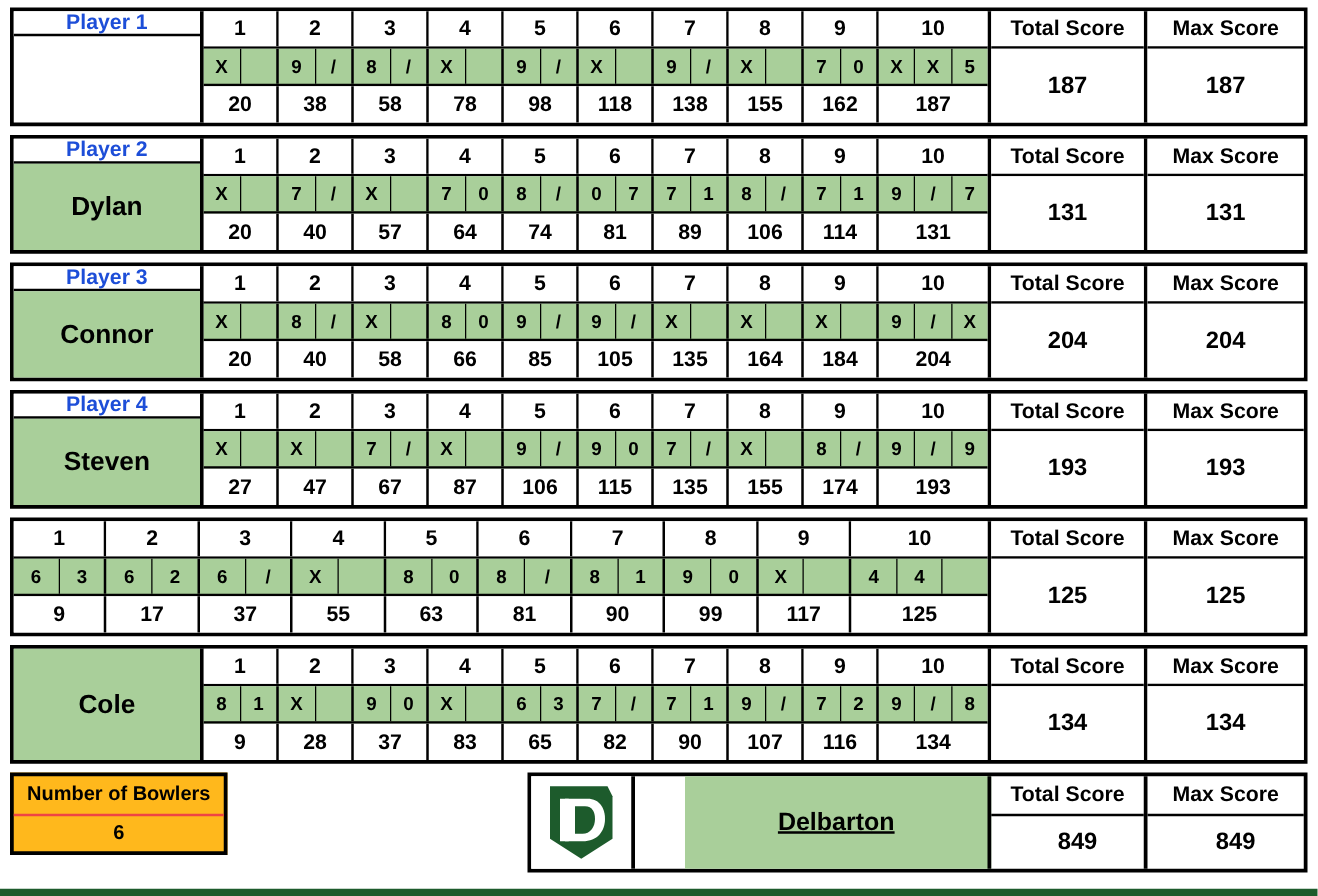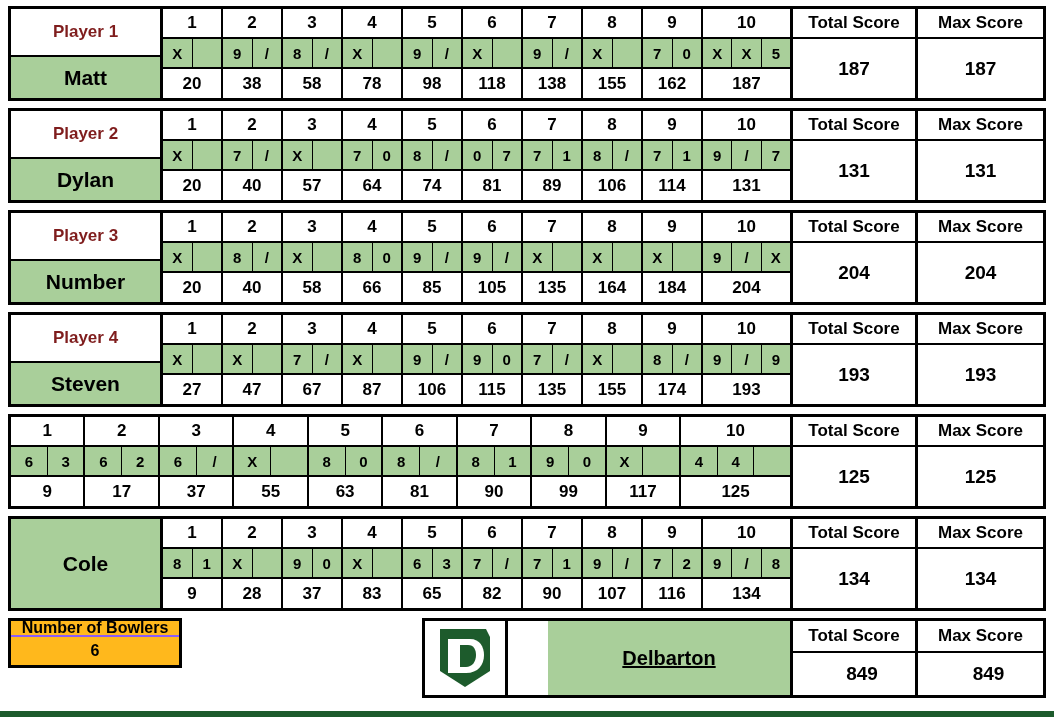--- a/index.html
+++ b/index.html
@@ -29,23 +29,23 @@
   }
   .name-col{
     width:152px;
     min-width:152px;
     display:flex;
     flex-direction:column;
     border-right:3px solid #000;
     box-sizing:border-box;
   }
   .player-label{
-    height:48px;
+    height:20px;
     display:flex;align-items:center;justify-content:center;
-    font-size:17px;font-weight:bold;color:#7f1d1d;
+    font-size:17px;font-weight:bold;color:#1d4ed8;
     border-bottom:2px solid #000;
     background:#fff;
     box-sizing:border-box;
   }
   .player-name{
     flex:1;
     display:flex;align-items:center;justify-content:center;
     font-size:21px;font-weight:bold;color:#000;
     background:#a9cf9a;
     box-sizing:border-box;
@@ -124,23 +124,23 @@
     display:flex;align-items:flex-start;
     margin-top:3px;
   }
   .bowlers-box{
     width:216px;
     border:3px solid #000;
     box-sizing:border-box;
     background:#ffb81c;
   }
   .bowlers-label{
-    height:16px;display:flex;align-items:center;justify-content:center;
+    height:32px;display:flex;align-items:center;justify-content:center;
     font-size:16px;font-weight:bold;color:#000;
-    border-bottom:2px solid #8b5cf6;box-sizing:border-box;
+    border-bottom:2px solid #ef4444;box-sizing:border-box;
   }
   .bowlers-value{
     height:28px;display:flex;align-items:center;justify-content:center;
     font-size:16px;font-weight:bold;color:#000;box-sizing:border-box;
   }
   .team-card{
     display:flex;
     border:3px solid #000;
     box-sizing:border-box;
     margin-left:240px;
@@ -181,21 +181,20 @@
 </style>
 </head>
 <body>
 
 <div class="sheet">
 
   <div id="players-container">
       <div class="player-card">
         <div class="name-col">
           <div class="player-label">Player 1</div>
-          <div class="player-name">Matt</div>
         </div>
         <div class="frames-col">
           <div class="frame-head">
             <div class="fh">1</div>
             <div class="fh">2</div>
             <div class="fh">3</div>
             <div class="fh">4</div>
             <div class="fh">5</div>
             <div class="fh">6</div>
             <div class="fh">7</div>
@@ -347,21 +346,21 @@
           <div class="score-val">131</div>
         </div>
         <div class="score-col last">
           <div class="score-head">Max Score</div>
           <div class="score-val">131</div>
         </div>
       </div>
       <div class="player-card">
         <div class="name-col">
           <div class="player-label">Player 3</div>
-          <div class="player-name">Number</div>
+          <div class="player-name">Connor</div>
         </div>
         <div class="frames-col">
           <div class="frame-head">
             <div class="fh">1</div>
             <div class="fh">2</div>
             <div class="fh">3</div>
             <div class="fh">4</div>
             <div class="fh">5</div>
             <div class="fh">6</div>
             <div class="fh">7</div>

